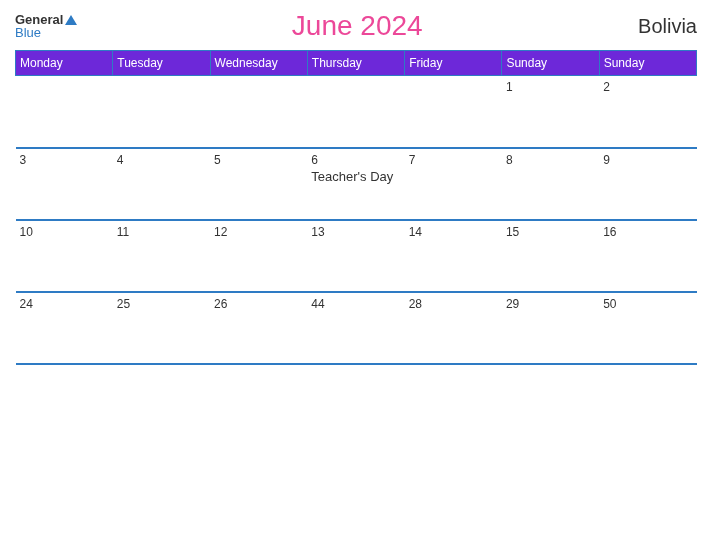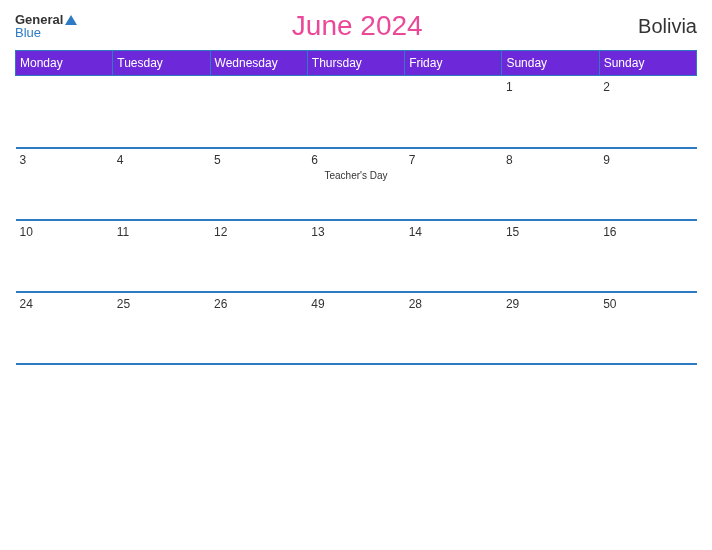--- a/index.html
+++ b/index.html
@@ -93,26 +93,25 @@
       height: 72px;
       background: #fff;
     }
     .day-num {
       font-size: 12px;
       color: #333;
       display: block;
       margin-bottom: 2px;
     }
     .holiday {
-      font-size: 10px;
+      font-size: 13px;
       color: #333;
       display: block;
       margin-top: 2px;
       line-height: 1.3;
-      text-align: center;
     }
     .empty-cell {
       background: #f5f5f5;
     }
   </style>
 </head>
 <body>
 
 <div class="calendar-container">
   <div class="header">
@@ -204,21 +203,21 @@
           <td>
             <span class="day-num">24</span>
           </td>
           <td>
             <span class="day-num">25</span>
           </td>
           <td>
             <span class="day-num">26</span>
           </td>
           <td>
-            <span class="day-num">49</span>
+            <span class="day-num">44</span>
           </td>
           <td>
             <span class="day-num">28</span>
           </td>
           <td>
             <span class="day-num">29</span>
           </td>
           <td>
             <span class="day-num">50</span>
           </td>

